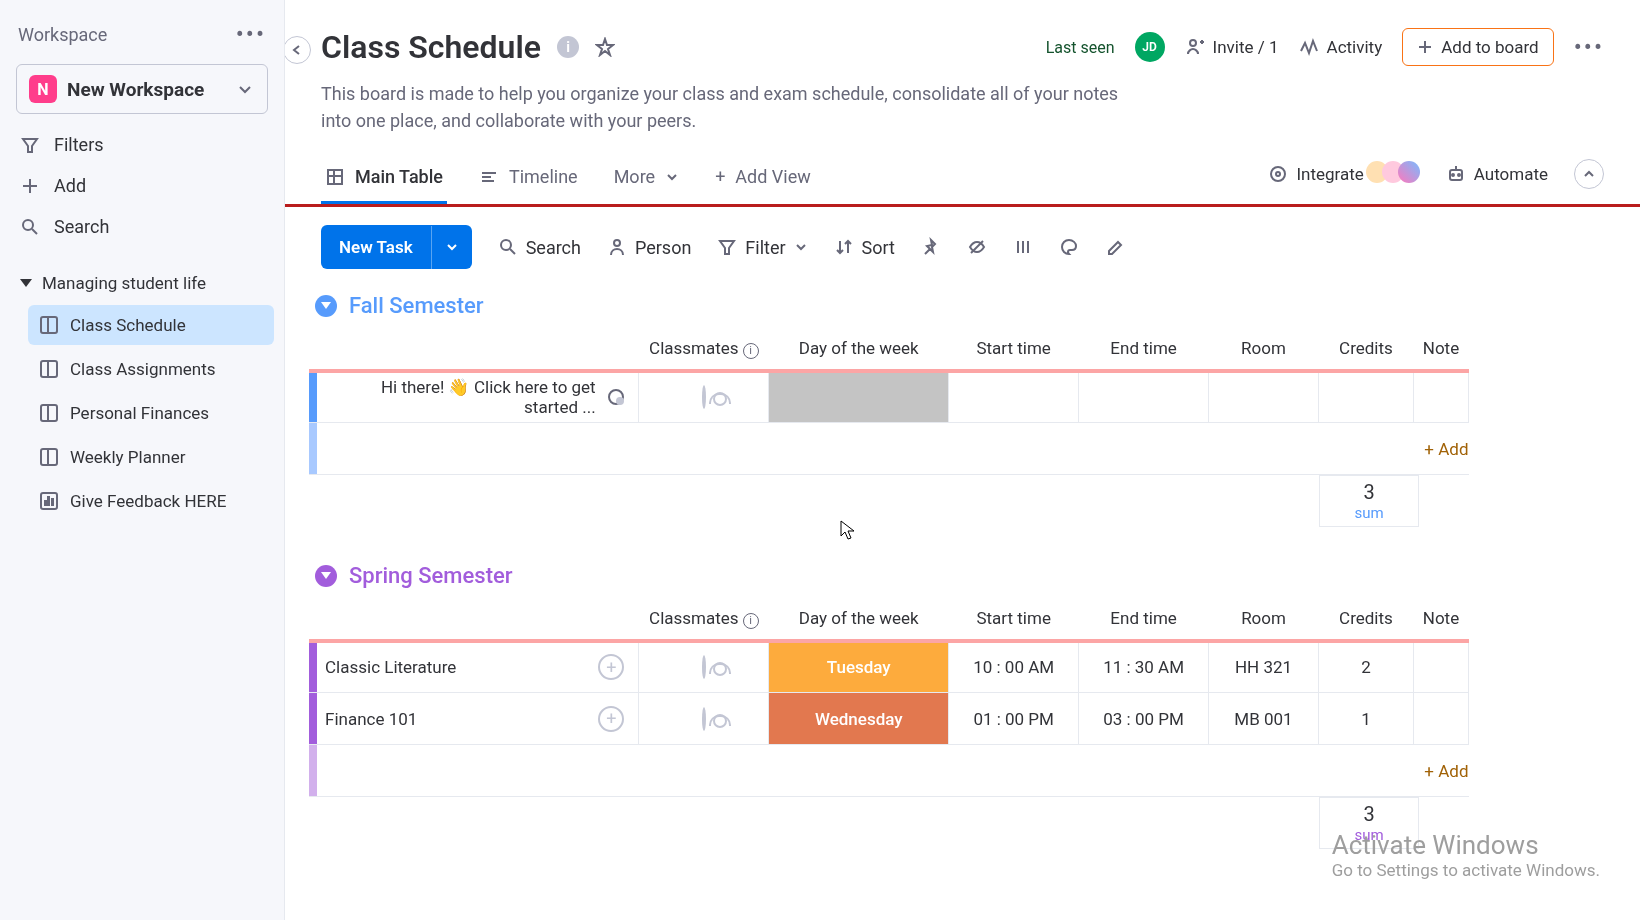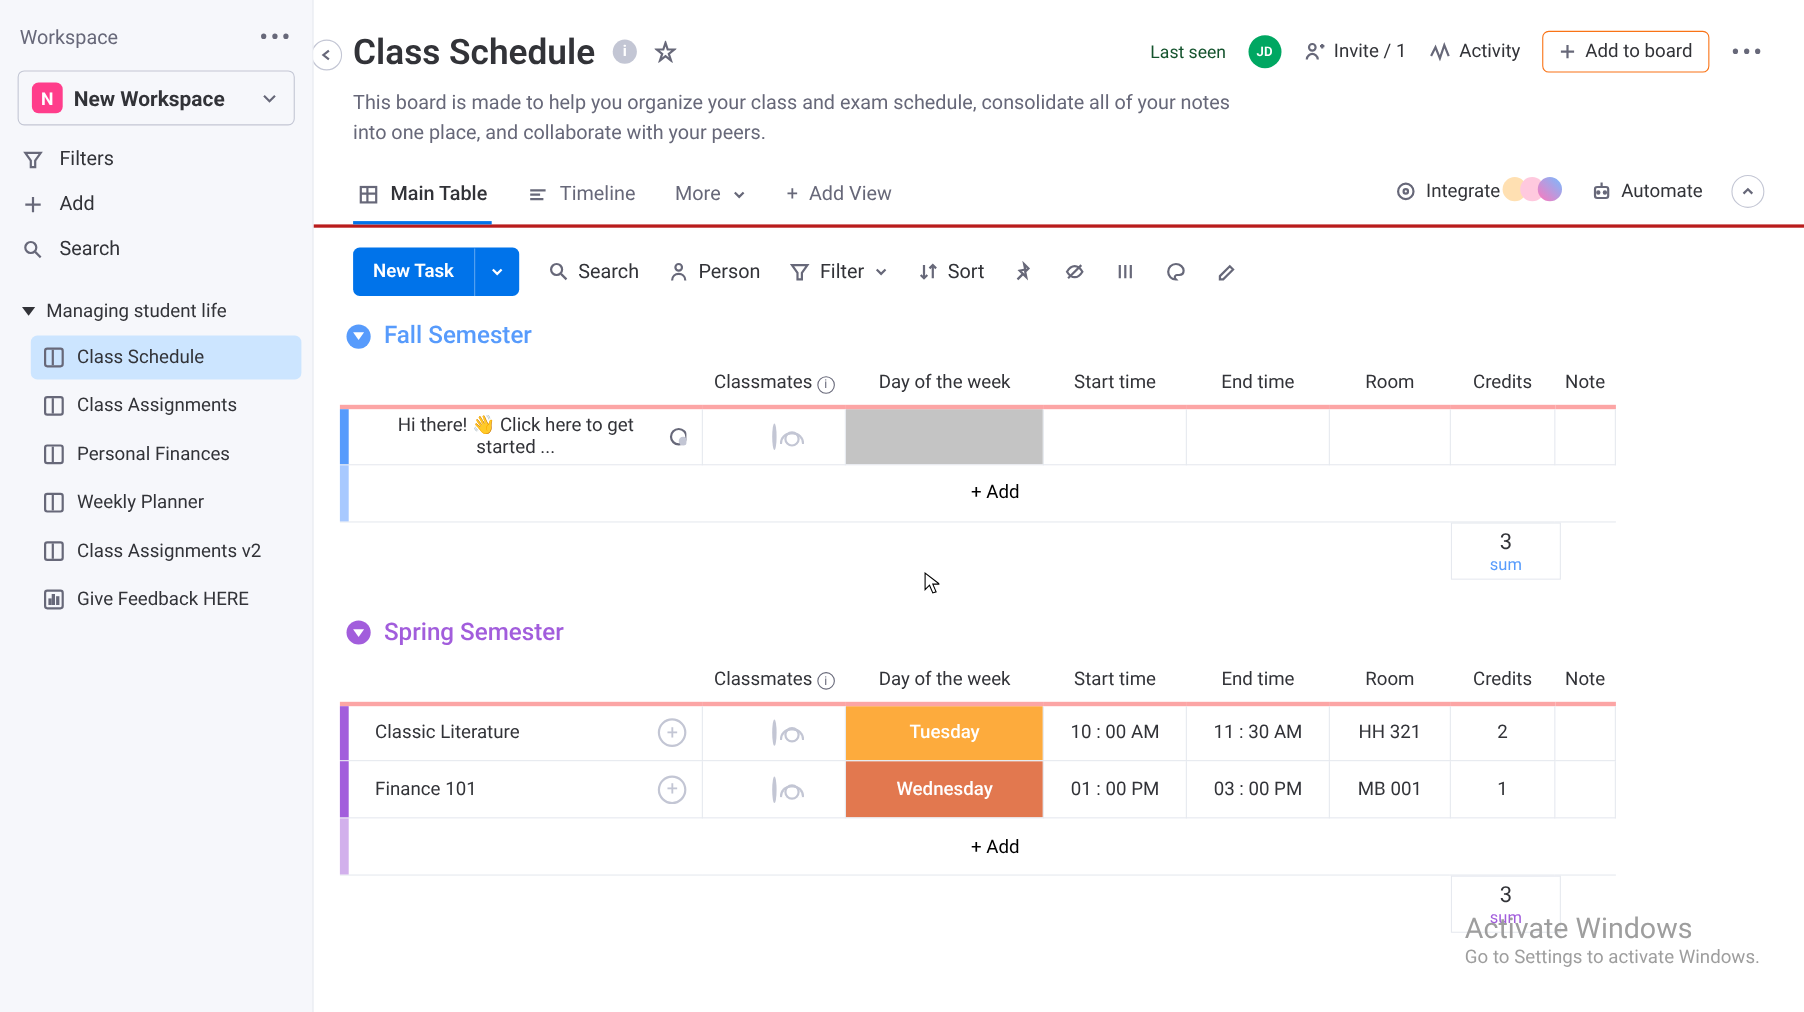--- a/index.html
+++ b/index.html
@@ -85,35 +85,35 @@
 .tbl { border-collapse:collapse; width:1160px;}
 .tbl th { font-weight:400; color:#323338; font-size:17px; text-align:center; padding:10px 6px; border-bottom:4px solid #fca5a5;}
 .tbl th.name-col{width:330px;}
 .tbl th.cm{width:130px;}
 .tbl th.day{width:180px;}
 .tbl th.st,.tbl th.et{width:130px;}
 .tbl th.rm{width:110px;}
 .tbl th.cr{width:95px;}
 .tbl th.nt{width:55px;}
 .tbl td { border-bottom:1px solid #e6e9ef; border-right:1px solid #e6e9ef; font-size:17px; text-align:center; padding:0; height:52px;}
-.tbl td.name{text-align:center;padding-left:32px;position:relative;}
+.tbl td.name{text-align:right;padding-left:16px;position:relative;}
 .tbl td.name .bar{position:absolute;left:0;top:0;bottom:0;width:8px;}
 .fall .bar{background:#579bfc;}
 .spring .bar{background:#a25ddc;}
 .tbl td.name .inner{display:flex;align-items:center;gap:10px;height:100%;}
 .plus-circ{width:26px;height:26px;border:2px solid #c3c6d4;border-radius:50%;display:flex;align-items:center;justify-content:center;color:#c3c6d4;font-size:18px;margin-left:auto;margin-right:14px;}
 .person-empty{width:32px;height:32px;border:2px solid #c3c6d4;border-radius:50%;margin:0 auto;position:relative;}
 .person-empty::before{content:"";position:absolute;top:5px;left:9px;width:10px;height:10px;border:2px solid #c3c6d4;border-radius:50%;}
 .person-empty::after{content:"";position:absolute;bottom:3px;left:5px;width:18px;height:9px;border:2px solid #c3c6d4;border-bottom:none;border-radius:10px 10px 0 0;}
 .day-cell{color:#fff;font-weight:500;height:100%;display:flex;align-items:center;justify-content:center;}
 .day-grey{background:#c4c4c4;}
 .day-mon{background:#66b2ff;}
 .day-tue{background:#fdab3d;}
 .day-wed{background:#e2784f;}
-.addrow td{color:#000000;text-align:left;padding-left:26px;border-right:none;}
+.addrow td{color:#a16207;text-align:left;padding-left:26px;border-right:none;}
 .fall .addrow .bar{background:#a8c9ff;}
 .spring .addrow .bar{background:#d2b0ec;}
 .sum-box{margin-left:1010px;width:100px;text-align:center;border:1px solid #e6e9ef;padding:4px 0;}
 .sum-box .v{font-size:20px;}
 .sum-box .l{font-size:15px;color:#579bfc;}
 
 .cursor-fake{position:absolute;left:555px;top:520px;width:14px;height:20px;pointer-events:none;}
 .activate{position:absolute;right:40px;bottom:40px;text-align:left;color:#9e9e9e;}
 .activate .t{font-size:26px;}
 .activate .s{font-size:17px;}
@@ -170,24 +170,20 @@
           <span class="board-icon"></span>
           <span>Class Assignments</span>
         </div>
         <div class="tree-item">
           <span class="board-icon"></span>
           <span>Personal Finances</span>
         </div>
         <div class="tree-item">
           <span class="board-icon"></span>
           <span>Weekly Planner</span>
-        </div>
-        <div class="tree-item">
-          <span class="board-icon"></span>
-          <span>Class Assignments v2</span>
         </div>
         <div class="tree-item">
           <span class="chart-icon">
             <span style="height:6px"></span>
             <span style="height:10px"></span>
             <span style="height:8px"></span>
           </span>
           <span>Give Feedback HERE</span>
         </div>
       </div>

